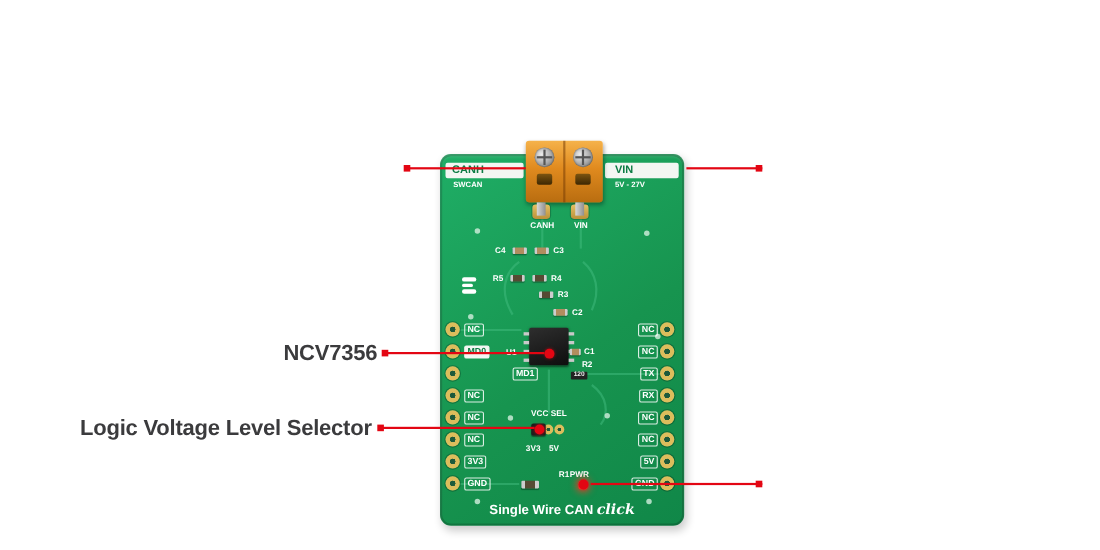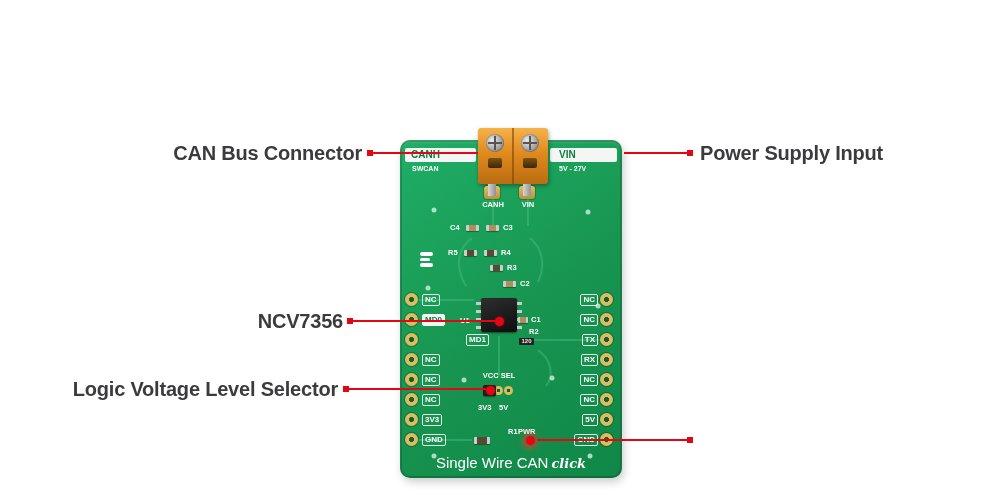--- a/index.html
+++ b/index.html
@@ -52,21 +52,21 @@
        background:radial-gradient(circle,#1d5a3b 0 27%,#dcbd5c 30% 100%);box-shadow:0 0 0 1px rgba(0,0,0,.25);}
   .pin-label{position:absolute;color:#fff;font-weight:700;font-size:8px;line-height:10px;
              border:1px solid rgba(255,255,255,.85);border-radius:2px;padding:0 2px;white-space:nowrap;}
   .pin-label.filled{background:#f3f6f2;color:#0d7c44;border-color:#f3f6f2;}
   .jpad{position:absolute;width:9px;height:9px;border-radius:50%;
         background:radial-gradient(circle,#1d5a3b 0 25%,#dcbd5c 28% 100%);}
   .jcap{position:absolute;width:13px;height:11px;background:#1d1d1d;border-radius:2px;box-shadow:0 1px 1px rgba(0,0,0,.4);}
   .led{position:absolute;width:8px;height:8px;border-radius:2px;background:#ff3526;
        box-shadow:0 0 7px 2px rgba(255,60,40,.8);}
   .board-title{position:absolute;left:0;right:0;top:314px;text-align:center;color:#fff;white-space:nowrap;}
-  .bt-main{font-weight:400;font-size:15px;}
+  .bt-main{font-weight:700;font-size:12px;}
   .bt-script{font-style:italic;font-weight:700;font-size:13px;font-family:"DejaVu Serif",serif;margin-left:3px;}
 </style>
 </head>
 <body>
 
 <div class="canvas">
 
   <div class="board">
 
     <svg class="traces" width="222" height="338" viewBox="0 0 222 338">
@@ -206,27 +206,25 @@
     <div class="pin-label" style="right:24px;top:234px;">NC</div>
     <div class="pin-label" style="right:24px;top:254px;">NC</div>
     <div class="pin-label" style="right:24px;top:274px;">5V</div>
     <div class="pin-label" style="right:24px;top:294px;">GND</div>
 
     <div class="board-title">
       <span class="bt-main">Single Wire CAN</span><span class="bt-script">click</span>
     </div>
   </div>
 
-  <div class="ann" style="right:638px;top:142px;">CAN Bus Connector</div>
   <div class="marker" style="left:367px;top:150px;"></div>
   <div class="leader" style="left:368px;top:152px;width:110px;"></div>
 
   <div class="leader" style="left:624px;top:152px;width:69px;"></div>
   <div class="marker" style="left:687px;top:150px;"></div>
-  <div class="ann" style="left:700px;top:142px;">Power Supply Input</div>
 
   <div class="ann" style="right:657px;top:310px;">NCV7356</div>
   <div class="marker" style="left:347px;top:318px;"></div>
   <div class="leader" style="left:348px;top:320px;width:147px;"></div>
   <div class="adot" style="left:495px;top:317px;"></div>
 
   <div class="ann" style="right:662px;top:378px;">Logic Voltage Level Selector</div>
   <div class="marker" style="left:343px;top:386px;"></div>
   <div class="leader" style="left:344px;top:388px;width:142px;"></div>
   <div class="adot" style="left:486px;top:386px;"></div>

